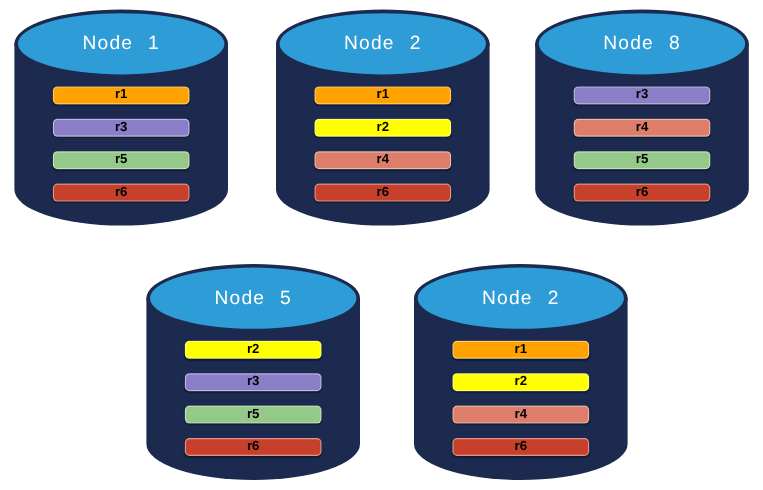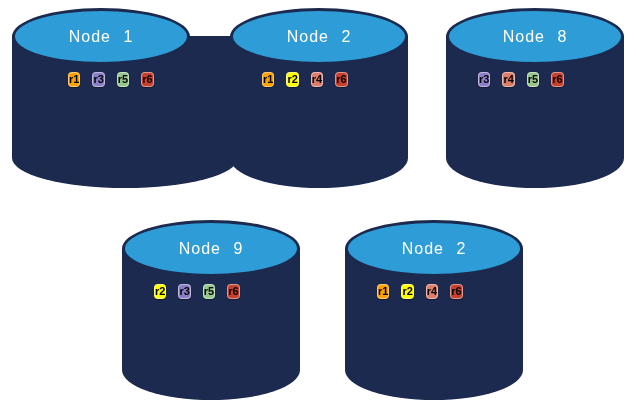--- a/index.html
+++ b/index.html
@@ -22,37 +22,37 @@
     display:flex; align-items:center; justify-content:center;
     z-index:2;
   }
   .node-label {
     color:var(--title,#FFFFFF); font-size:16px; font-weight:normal;
     letter-spacing:1px; word-spacing:7px; white-space:pre;
   }
   .bars {
     position:absolute; left:50%; transform:translateX(-50%);
     top:64px; width:114px;
-    display:flex; flex-direction:row; gap:12px; z-index:3;
+    display:flex; flex-direction:column; gap:12px; z-index:3;
   }
   .bar {
     height:13px; border-radius:4px;
     border:1px solid rgba(255,255,255,0.45);
     box-shadow:0 1px 1px rgba(0,0,0,0.35);
     display:flex; align-items:center; justify-content:center;
     font-size:11px; font-weight:bold; color:var(--bartext,#000000);
     line-height:13px;
   }
 </style>
 </head>
 <body>
 
 <div class="canvas">
 
-  <div class="node" style="left:12px; top:8px;padding-left:48px;">
+  <div class="node" style="left:12px; top:8px;">
     <div class="cyl-body"></div>
     <div class="cyl-top">
       <span class="node-label">Node 1</span>
     </div>
     <div class="bars">
       <div class="bar" style="background: rgb(255, 162, 0);">r1</div>
       <div class="bar" style="background: rgb(139, 126, 200);">r3</div>
       <div class="bar" style="background: rgb(149, 201, 138);">r5</div>
       <div class="bar" style="background: rgb(199, 64, 43);">r6</div>
     </div>
@@ -80,21 +80,21 @@
       <div class="bar" style="background: rgb(139, 126, 200);">r3</div>
       <div class="bar" style="background: rgb(221, 126, 107);">r4</div>
       <div class="bar" style="background: rgb(149, 201, 138);">r5</div>
       <div class="bar" style="background: rgb(199, 64, 43);">r6</div>
     </div>
   </div>
 
   <div class="node" style="left:122px; top:220px;">
     <div class="cyl-body"></div>
     <div class="cyl-top">
-      <span class="node-label">Node 9</span>
+      <span class="node-label">Node 5</span>
     </div>
     <div class="bars">
       <div class="bar" style="background: rgb(255, 255, 0);">r2</div>
       <div class="bar" style="background: rgb(139, 126, 200);">r3</div>
       <div class="bar" style="background: rgb(149, 201, 138);">r5</div>
       <div class="bar" style="background: rgb(199, 64, 43);">r6</div>
     </div>
   </div>
 
   <div class="node" style="left:345px; top:220px;">

